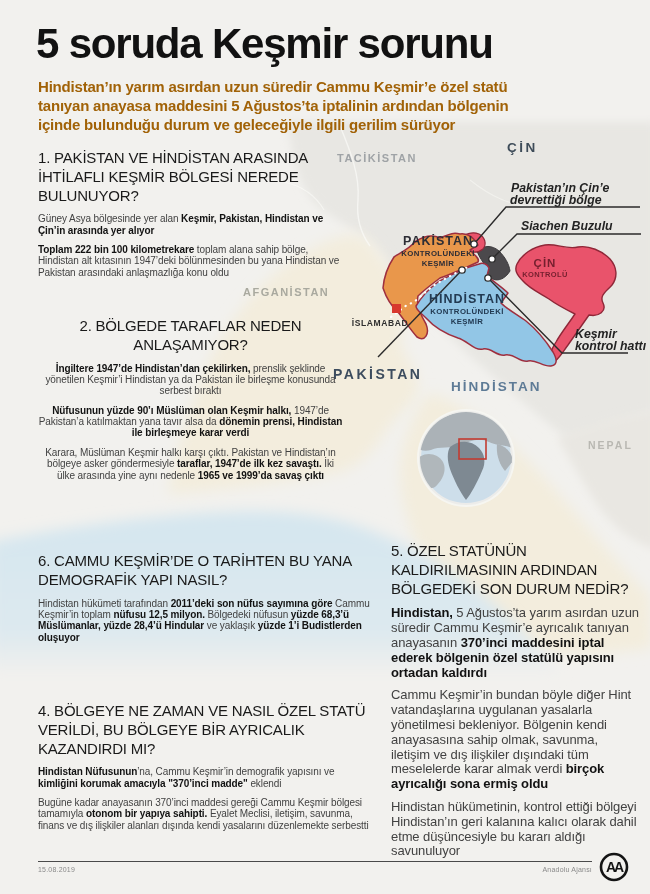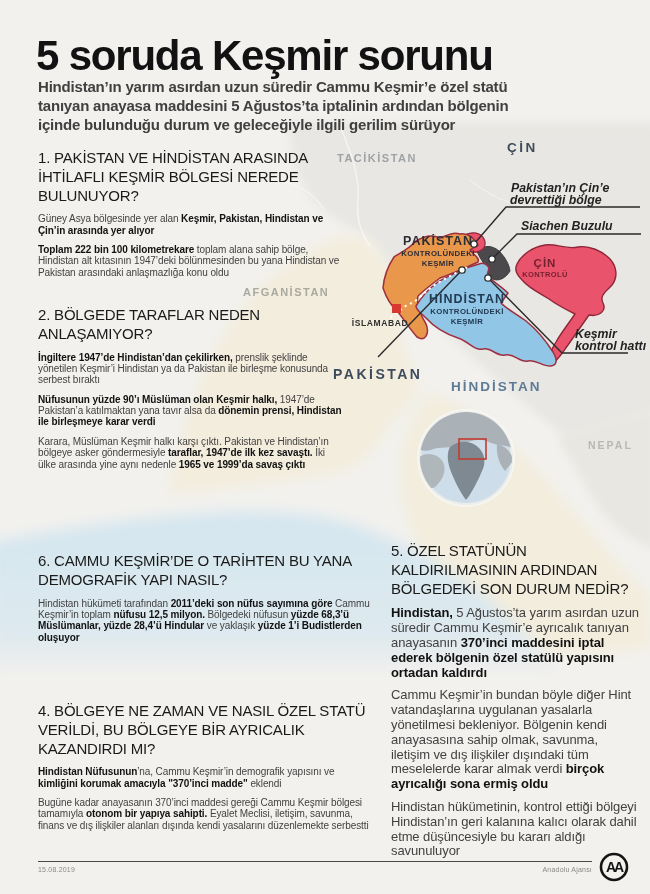--- a/index.html
+++ b/index.html
@@ -7,39 +7,39 @@
     position:relative;width:650px;height:894px;margin:0 auto;
     background:#f2f1ee;overflow:hidden;
     font-family:"Liberation Sans",sans-serif;
     -webkit-font-smoothing:antialiased;
   }
   #map-svg{position:absolute;left:0;top:0;z-index:1;}
   .txt{position:absolute;z-index:2;}
   .page-title{
     left:36px;top:22px;width:580px;
     font-size:42px;font-weight:800;letter-spacing:-1.2px;
-    color:#121212;line-height:1.05;margin-top:12px;
+    color:#121212;line-height:1.05;
   }
   .page-subtitle{
     left:38px;top:77px;width:500px;
     font-size:15px;font-weight:700;letter-spacing:-0.2px;
-    color:#404040;line-height:1.27;
+    color:#a16207;line-height:1.27;
   }
   .q{position:absolute;z-index:2;}
   .q h2{
     margin:0 0 8px 0;font-size:15px;font-weight:400;
     line-height:1.25;letter-spacing:-0.2px;color:#1a1a1a;
   }
   .q p{
     margin:0 0 8px 0;font-size:10px;line-height:1.14;
     letter-spacing:-0.1px;color:#424242;
   }
   .q p .bd{font-weight:700;color:#121212;}
   .q1{left:38px;top:149px;width:302px;}
-  .q2{left:38px;top:306px;width:305px;}
+  .q2{left:38px;top:317px;width:305px;text-align:center;}
   .q3{left:38px;top:552px;width:335px;}
   .q4{left:38px;top:682px;width:336px;margin-top:20px;}
   .q5{left:391px;top:542px;width:248px;}
   .q5 p{font-size:13px;}
   .footer-rule{position:absolute;z-index:2;left:38px;top:861px;width:554px;height:1px;background:#4a4a4a;}
   .footer-date{position:absolute;z-index:2;left:38px;top:866px;font-size:7px;color:#8a8a8a;letter-spacing:0.2px;}
   .footer-agency{position:absolute;z-index:2;right:58px;top:866px;font-size:7px;color:#8a8a8a;letter-spacing:0.2px;}
   .footer-logo{position:absolute;z-index:2;left:597px;top:850px;width:34px;height:34px;}
 </style>
 </head>

